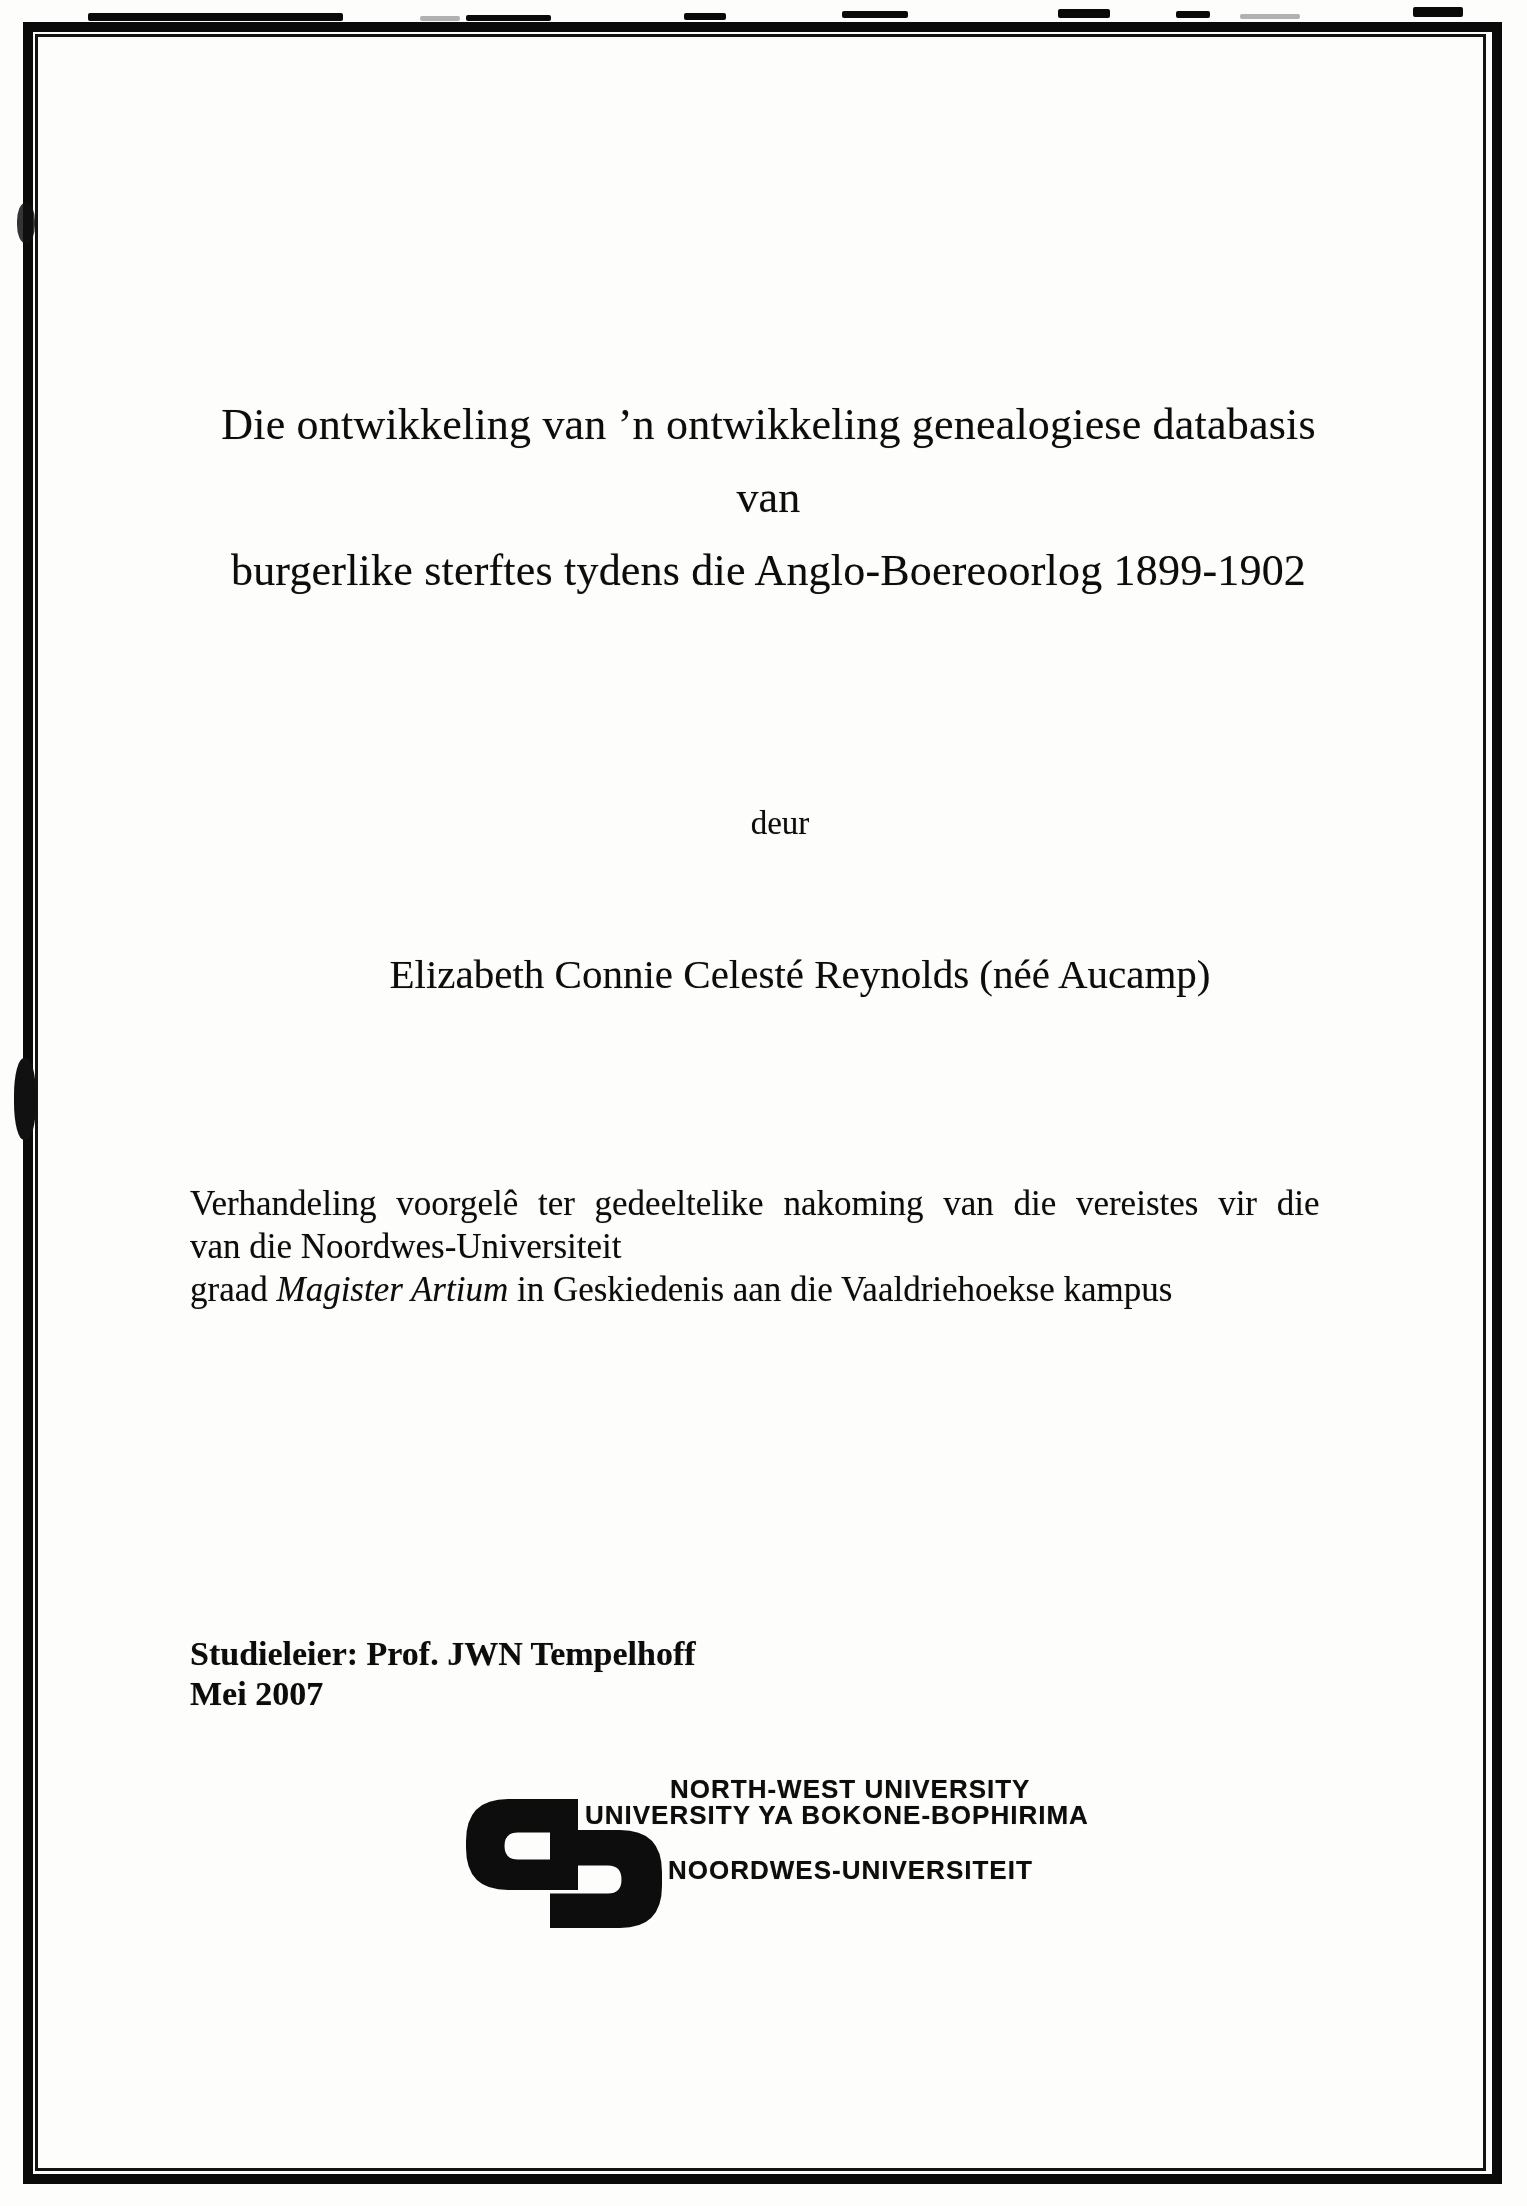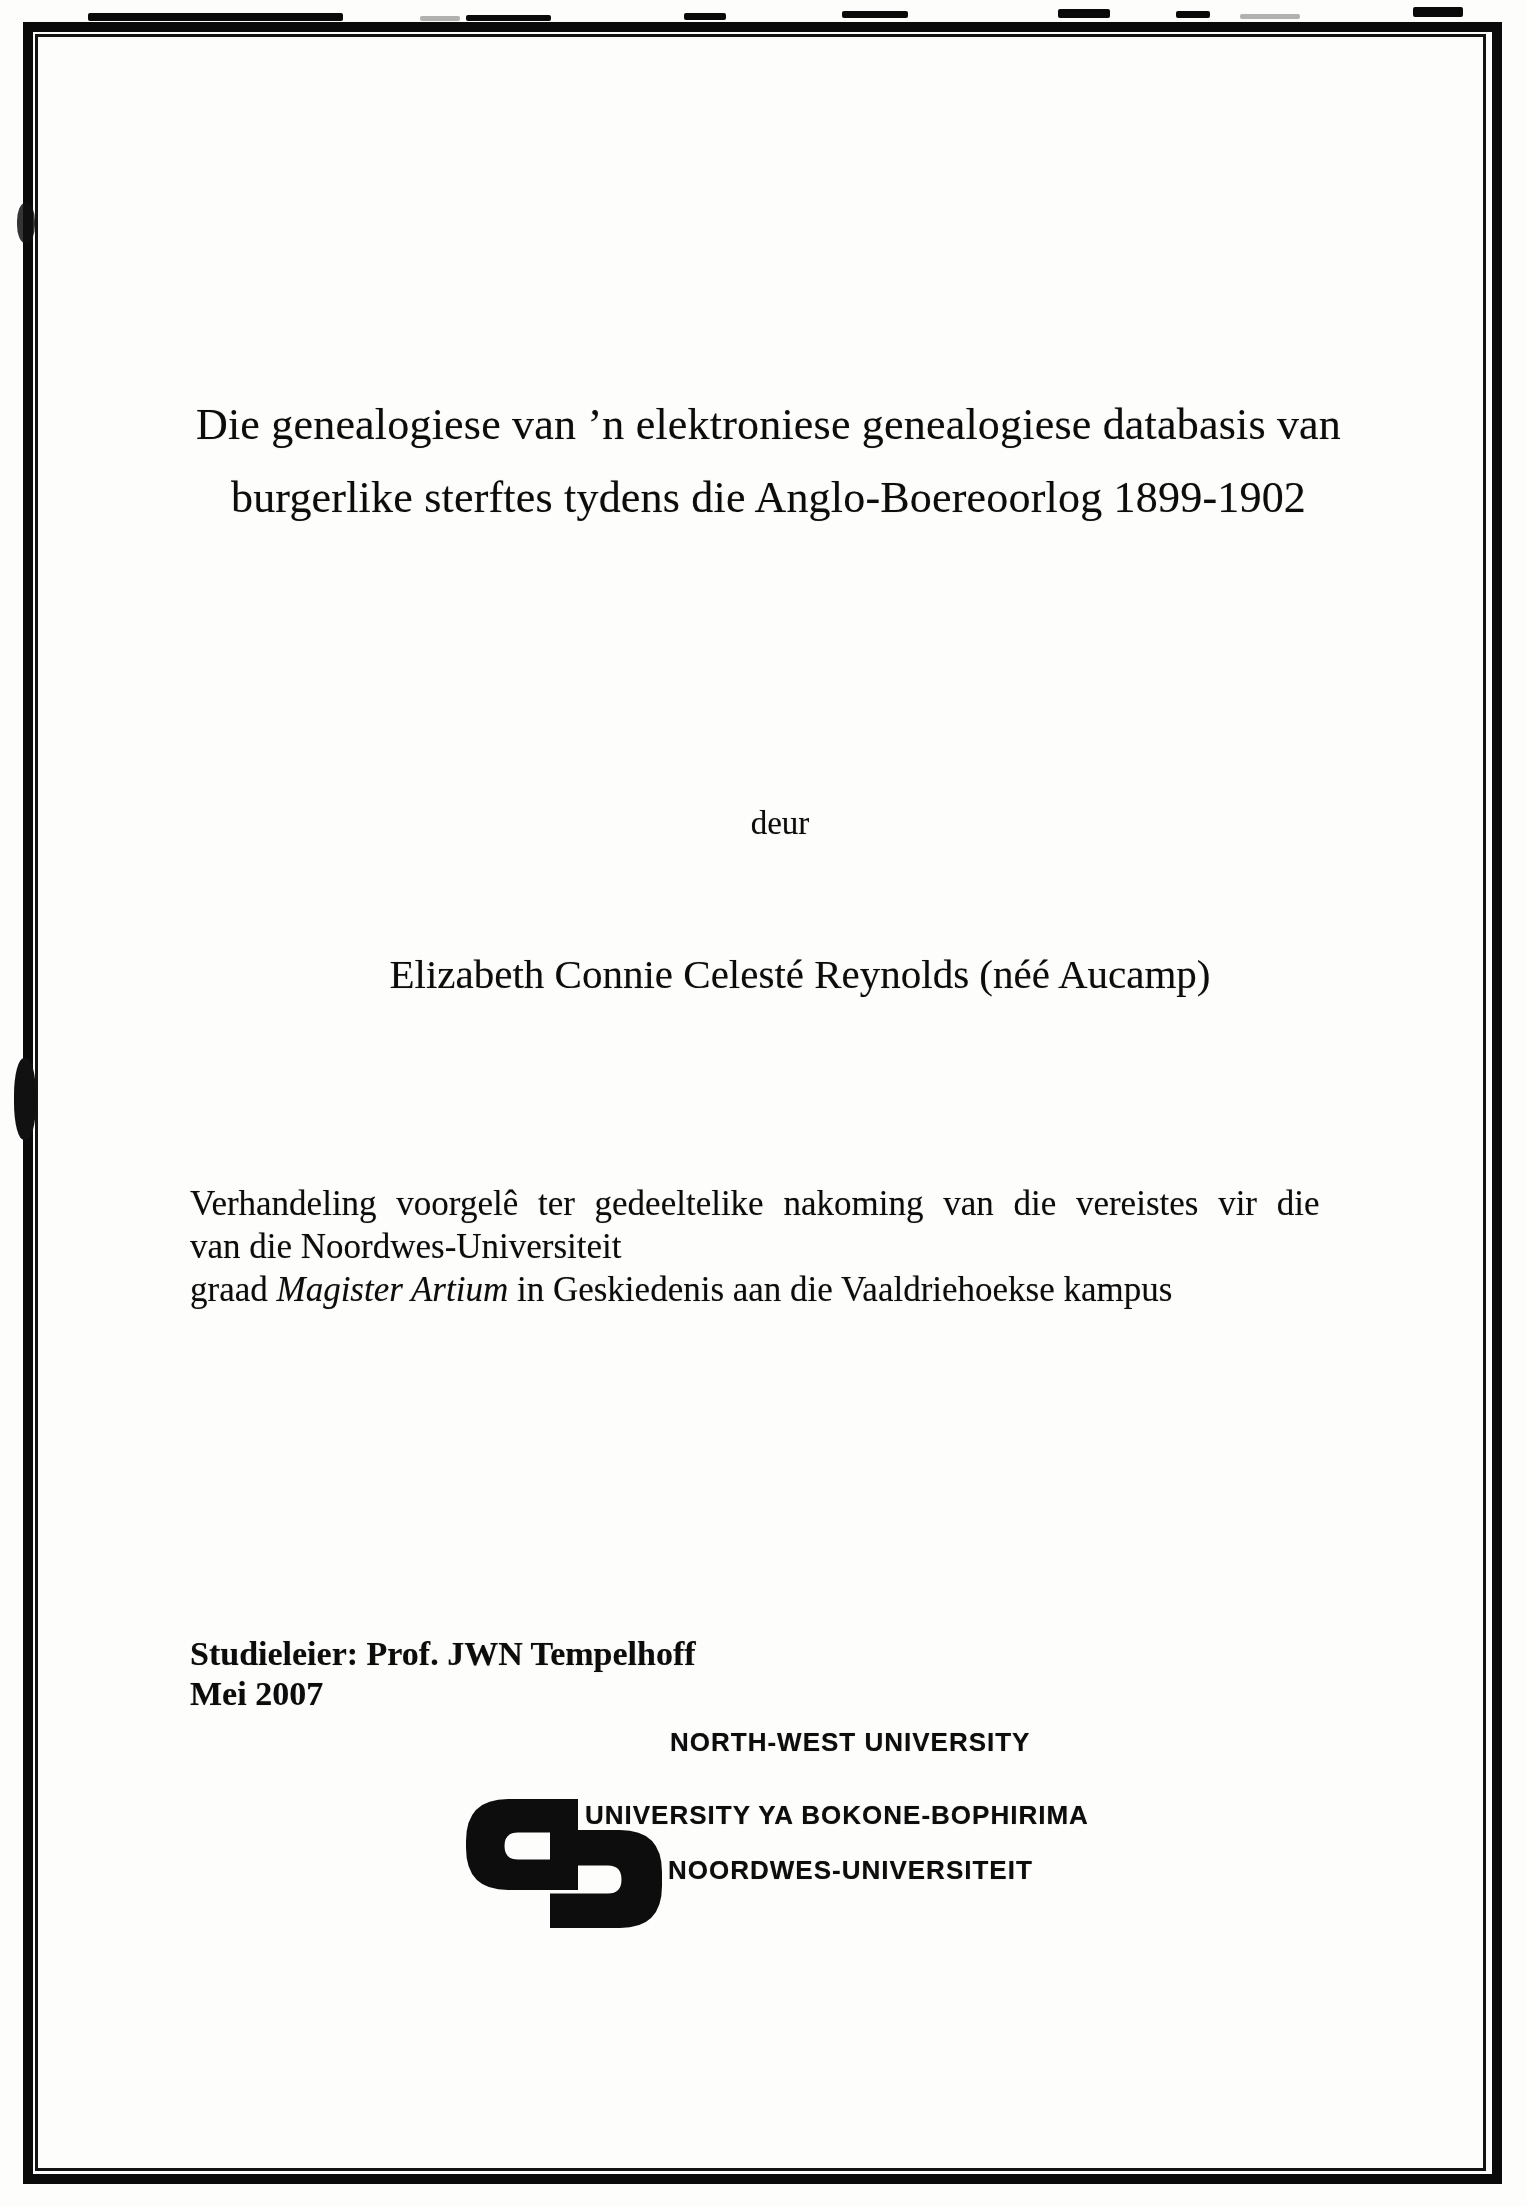--- a/index.html
+++ b/index.html
@@ -49,21 +49,21 @@
   
   .logo-mark { position:absolute; left:466px; top:1799px; width:196px; height:129px; }
   .logo-line {
     position:absolute;
     font-family:"Liberation Sans","DejaVu Sans",sans-serif;
     font-weight:700; font-size:26px; letter-spacing:1px;
     color:#0d0d0d; white-space:nowrap;
     text-shadow:0 0 .8px rgba(20,20,20,.5);
   }
   .logo-line1 { left:585px; top:1800px; }
-  .logo-line2 { left:670px; top:1727px;text-align:right; }
+  .logo-line2 { left:670px; top:1774px;text-align:right; }
   .logo-line3 { left:668px; top:1855px; }
 </style>
 </head>
 <body>
 
 <div class="page">
 
   <div class="border-outer"></div>
   <div class="border-inner"></div>
 
@@ -74,21 +74,21 @@
   <div class="artifact" style="left:1058px; top:9px; width:52px; height:9px;"></div>
   <div class="artifact" style="left:1176px; top:11px; width:34px; height:7px;"></div>
   <div class="artifact" style="left:1413px; top:7px; width:50px; height:10px;"></div>
   <div class="artifact soft" style="left:420px; top:16px; width:40px; height:5px;"></div>
   <div class="artifact soft" style="left:1240px; top:14px; width:60px; height:5px;"></div>
 
   <div class="blob" style="left:14px; top:1058px; width:22px; height:82px;"></div>
   <div class="blob" style="left:17px; top:203px; width:18px; height:40px; opacity:.85;"></div>
 
   <div class="title serif-text">
-    <div>Die genealogiese van ’n elektroniese genealogiese databasis van</div>
+    <div>Die ontwikkeling van ’n ontwikkeling genealogiese databasis van</div>
     <div>burgerlike sterftes tydens die Anglo-Boereoorlog 1899-1902</div>
   </div>
 
   <div class="byline serif-text">deur</div>
 
   <div class="author serif-text">Elizabeth Connie Celesté Reynolds (néé Aucamp)</div>
 
   <div class="statement serif-text">
     <div class="justified">Verhandeling voorgelê ter gedeeltelike nakoming van die vereistes vir die</div>
     <div>van die Noordwes-Universiteit</div>

